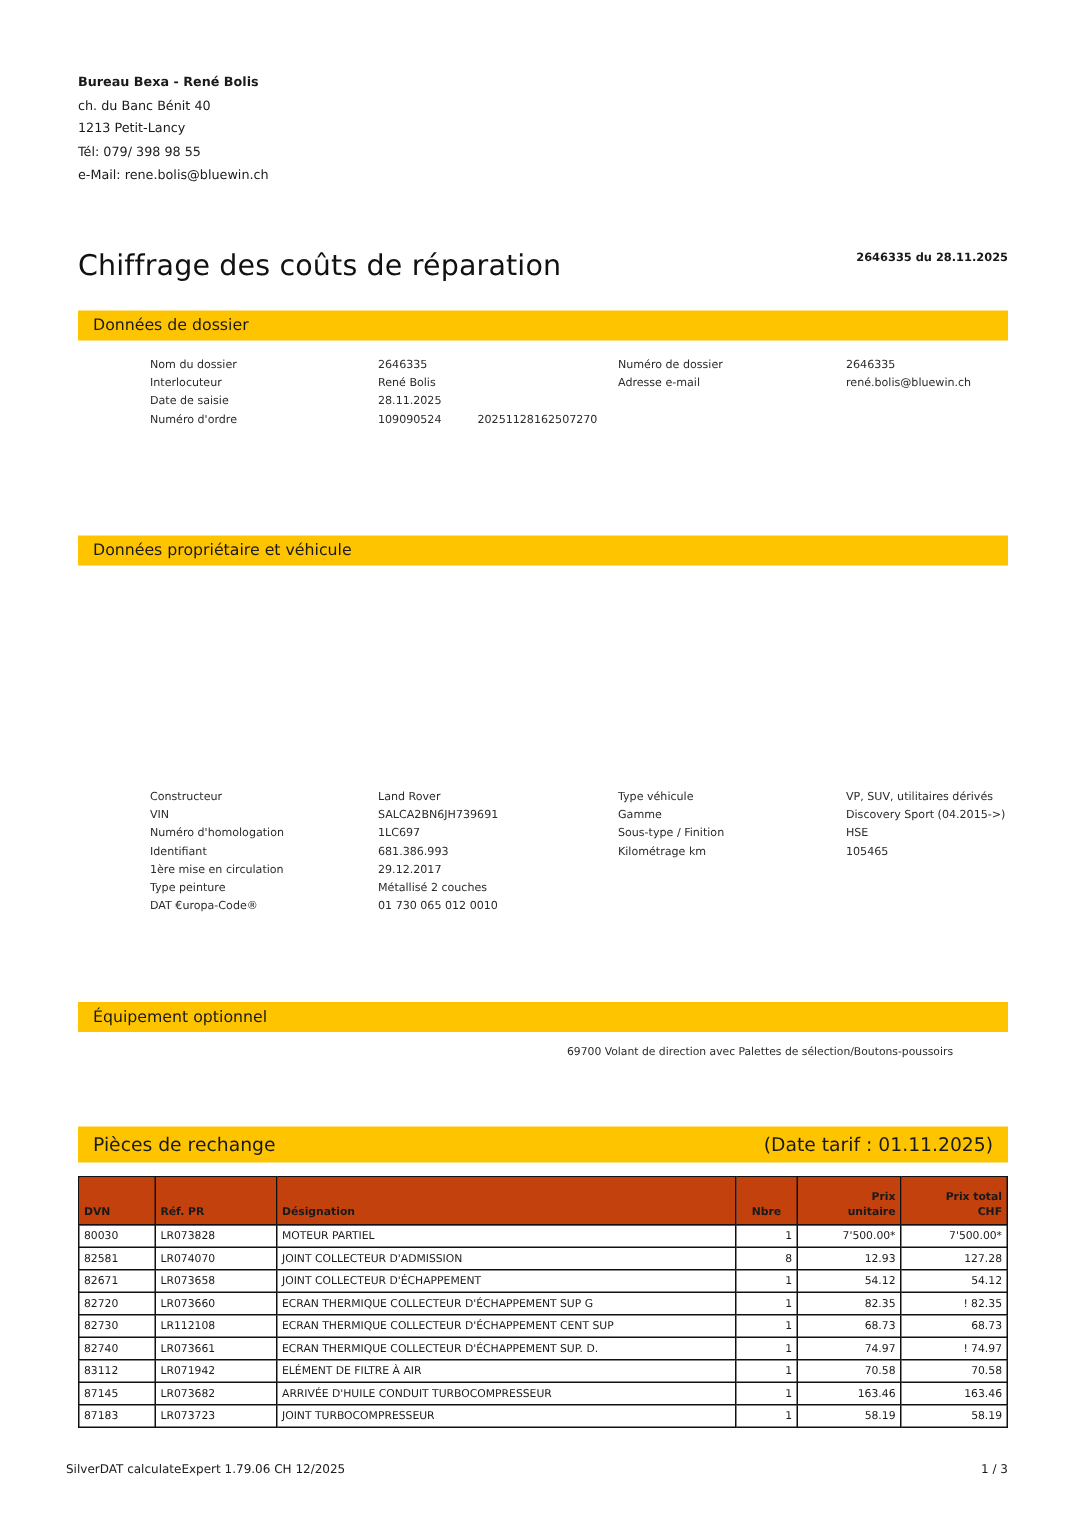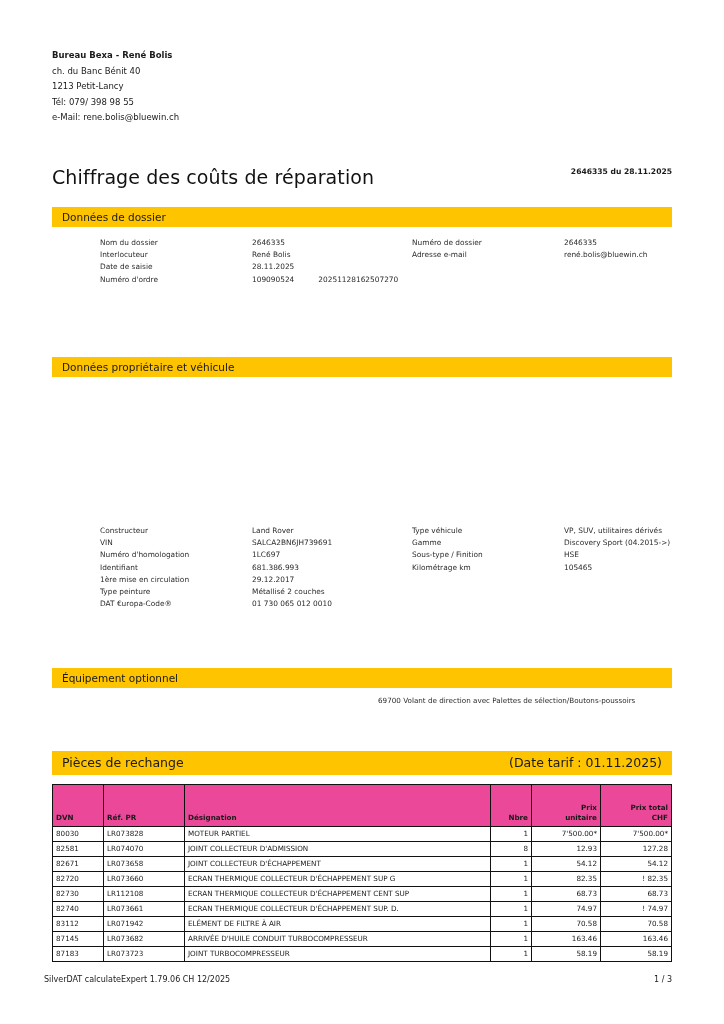--- a/index.html
+++ b/index.html
@@ -132,30 +132,30 @@
     width: 620px;
     border-collapse: collapse;
     font-size: 7.2px;
   }
   .parts th, .parts td {
     border: 1px solid #111;
     padding: 2px 3px;
     line-height: 10px;
   }
   .parts thead th {
-    background: #ec4899;
+    background: #c2410c;
     font-size: 7.2px;
     font-weight: bold;
     text-align: left;
     vertical-align: bottom;
-    padding-top: 18px;
+    padding-top: 8px;
     padding-bottom: 3px;
   }
   .parts thead th.c {
-    text-align: right;
+    text-align: center;
   }
   .parts thead th.r {
     text-align: right;
   }
   .parts td.num {
     text-align: right;
   }
   .parts td.dvn { width: 44px; }
   .parts td.ref { width: 74px; }
   .parts td.desg { }

